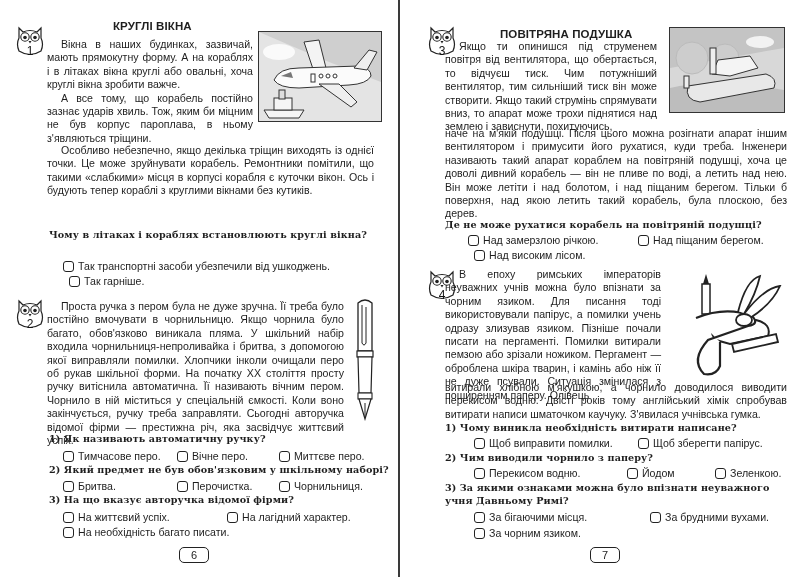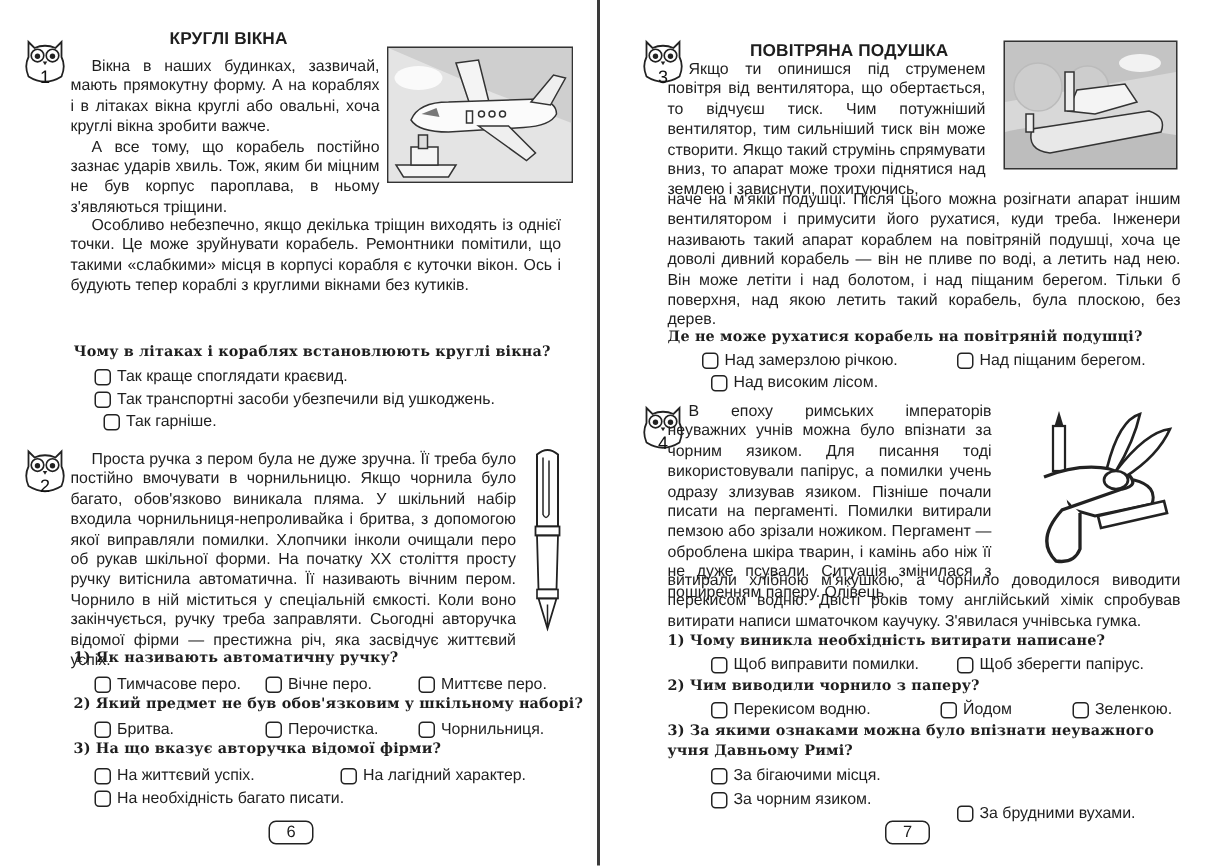--- a/index.html
+++ b/index.html
@@ -67,24 +67,20 @@
   <div class="abs txt" style="left:47px;top:38px;width:206px;">
     <p>Вікна в наших будинках, зазвичай, мають прямокутну форму. А на кораблях і в літаках вікна круглі або овальні, хоча круглі вікна зробити важче.</p>
     <p>А все тому, що корабель постійно зазнає ударів хвиль. Тож, яким би міцним не був корпус пароплава, в ньому з'являються тріщини.</p>
   </div>
 
   <div class="abs txt" style="left:47px;top:144px;width:327px;">
     <p>Особливо небезпечно, якщо декілька тріщин виходять із однієї точки. Це може зруйнувати корабель. Ремонтники помітили, що такими «слабкими» місця в корпусі корабля є куточки вікон. Ось і будують тепер кораблі з круглими вікнами без кутиків.</p>
   </div>
 
   <div class="abs q" style="left:49px;top:228px;">Чому в літаках і кораблях встановлюють круглі вікна?</div>
-  <label class="opt" style="left:63px;top:244px;">
-      <span class="cb"></span>
-      <span>Так краще споглядати краєвид.</span>
-    </label>
   <label class="opt" style="left:63px;top:259px;">
       <span class="cb"></span>
       <span>Так транспортні засоби убезпечили від ушкоджень.</span>
     </label>
   <label class="opt" style="left:69px;top:274px;">
       <span class="cb"></span>
       <span>Так гарніше.</span>
     </label>
 
   <svg class="owl" style="left:15px;top:297px;" viewBox="0 0 30 34">
@@ -260,21 +256,21 @@
       <span>Зеленкою.</span>
     </label>
 
   <div class="abs q" style="left:45px;top:481px;width:340px;text-indent:0;">
     <span>3) За якими ознаками можна було впізнати неуважного учня Давньому Римі?</span>
   </div>
   <label class="opt" style="left:74px;top:510px;">
       <span class="cb"></span>
       <span>За бігаючими місця.</span>
     </label>
-  <label class="opt" style="left:238px;top:510px;margin-top:25px;">
+  <label class="opt" style="left:250px;top:510px;">
       <span class="cb"></span>
       <span>За брудними вухами.</span>
     </label>
   <label class="opt" style="left:74px;top:525px;align-items:flex-end;">
       <span class="cb"></span>
       <span>За чорним язиком.</span>
     </label>
 
   <div class="pagenum" style="left:190px;top:547px;">7</div>
 </div>

